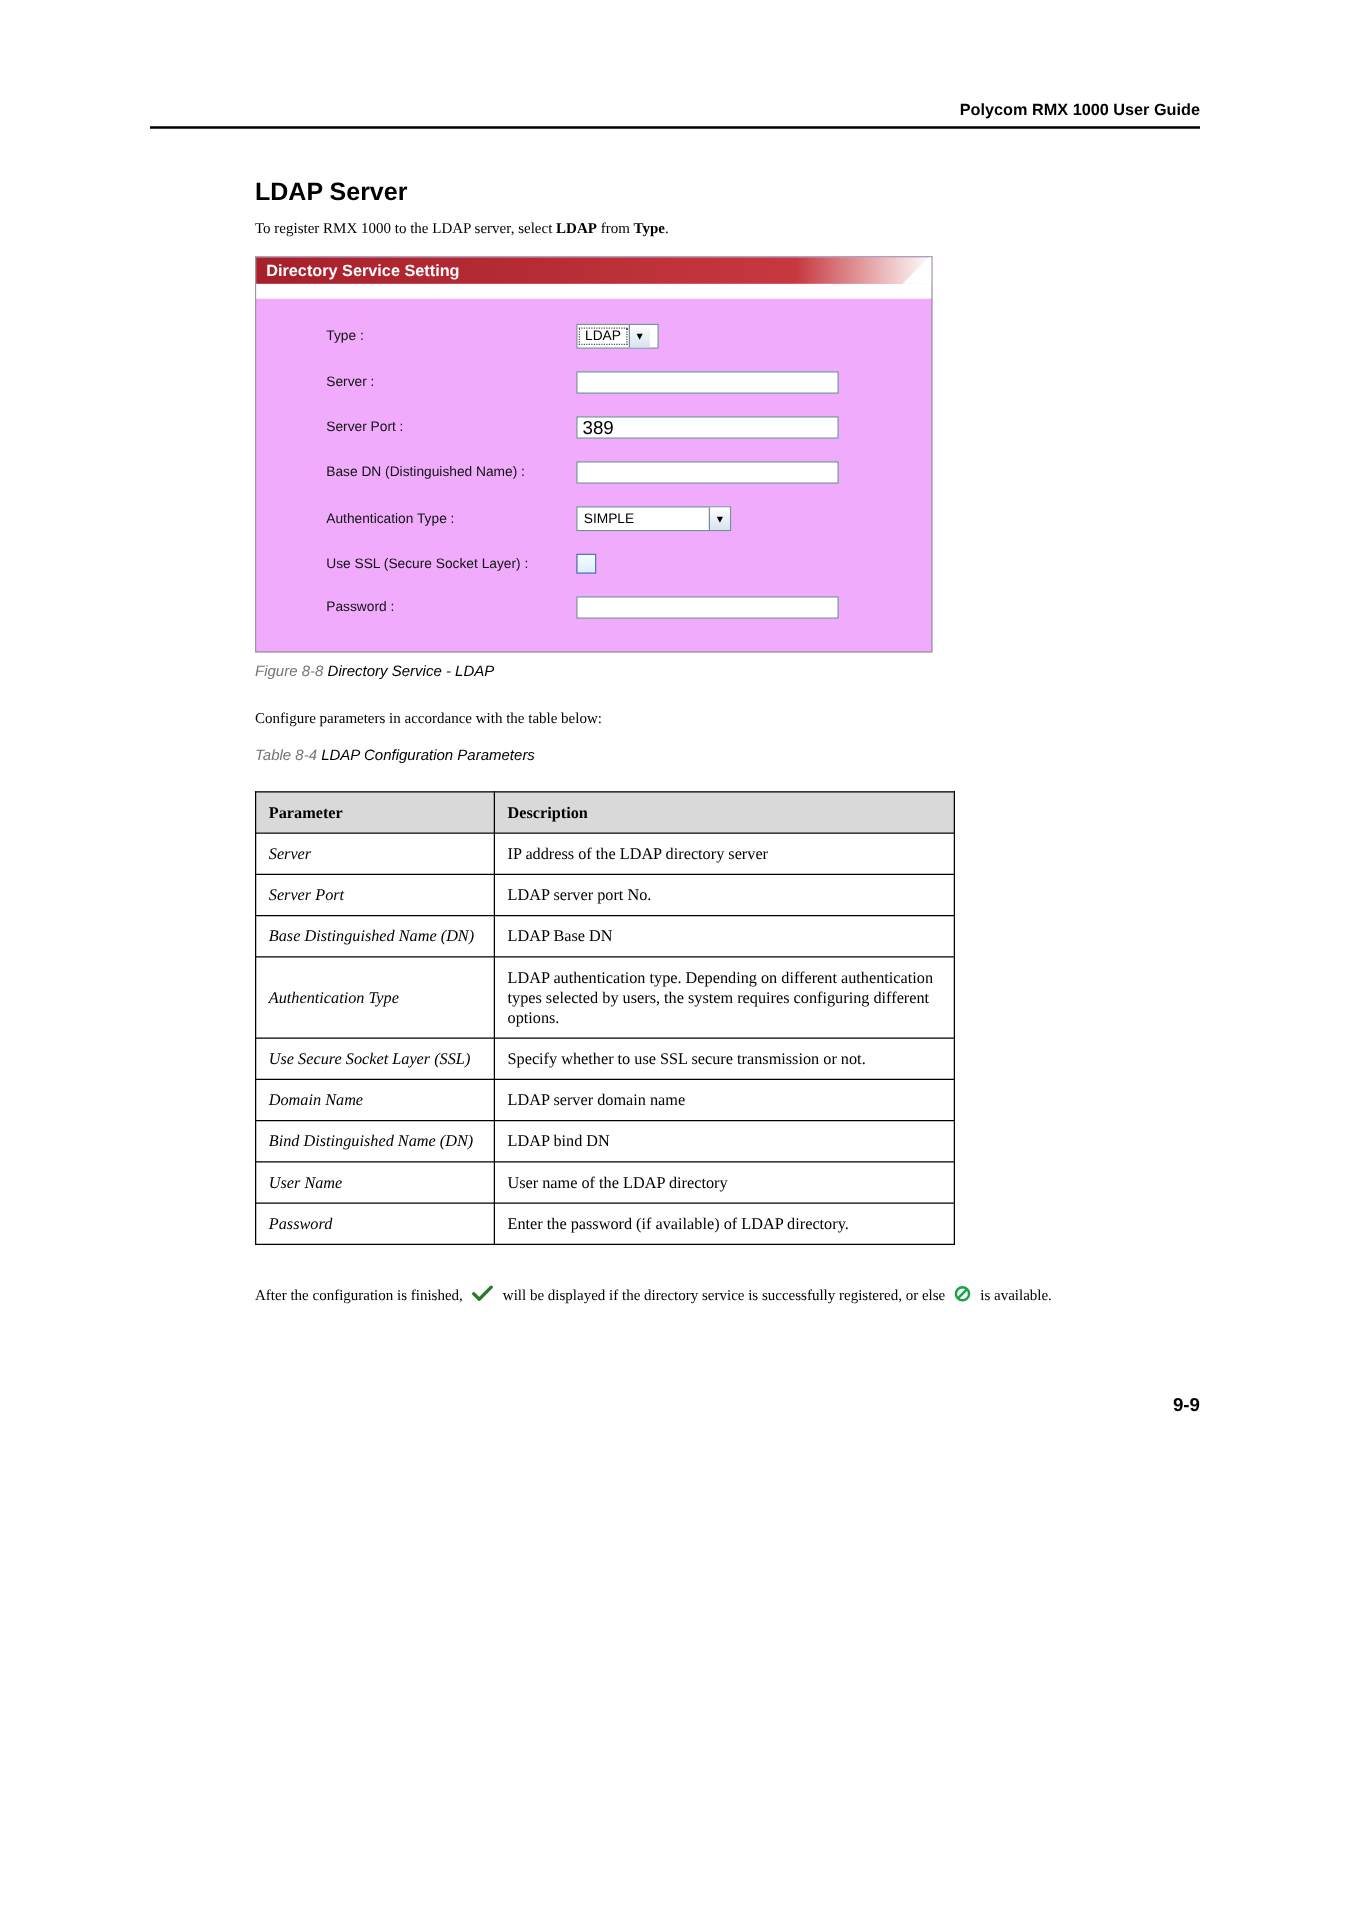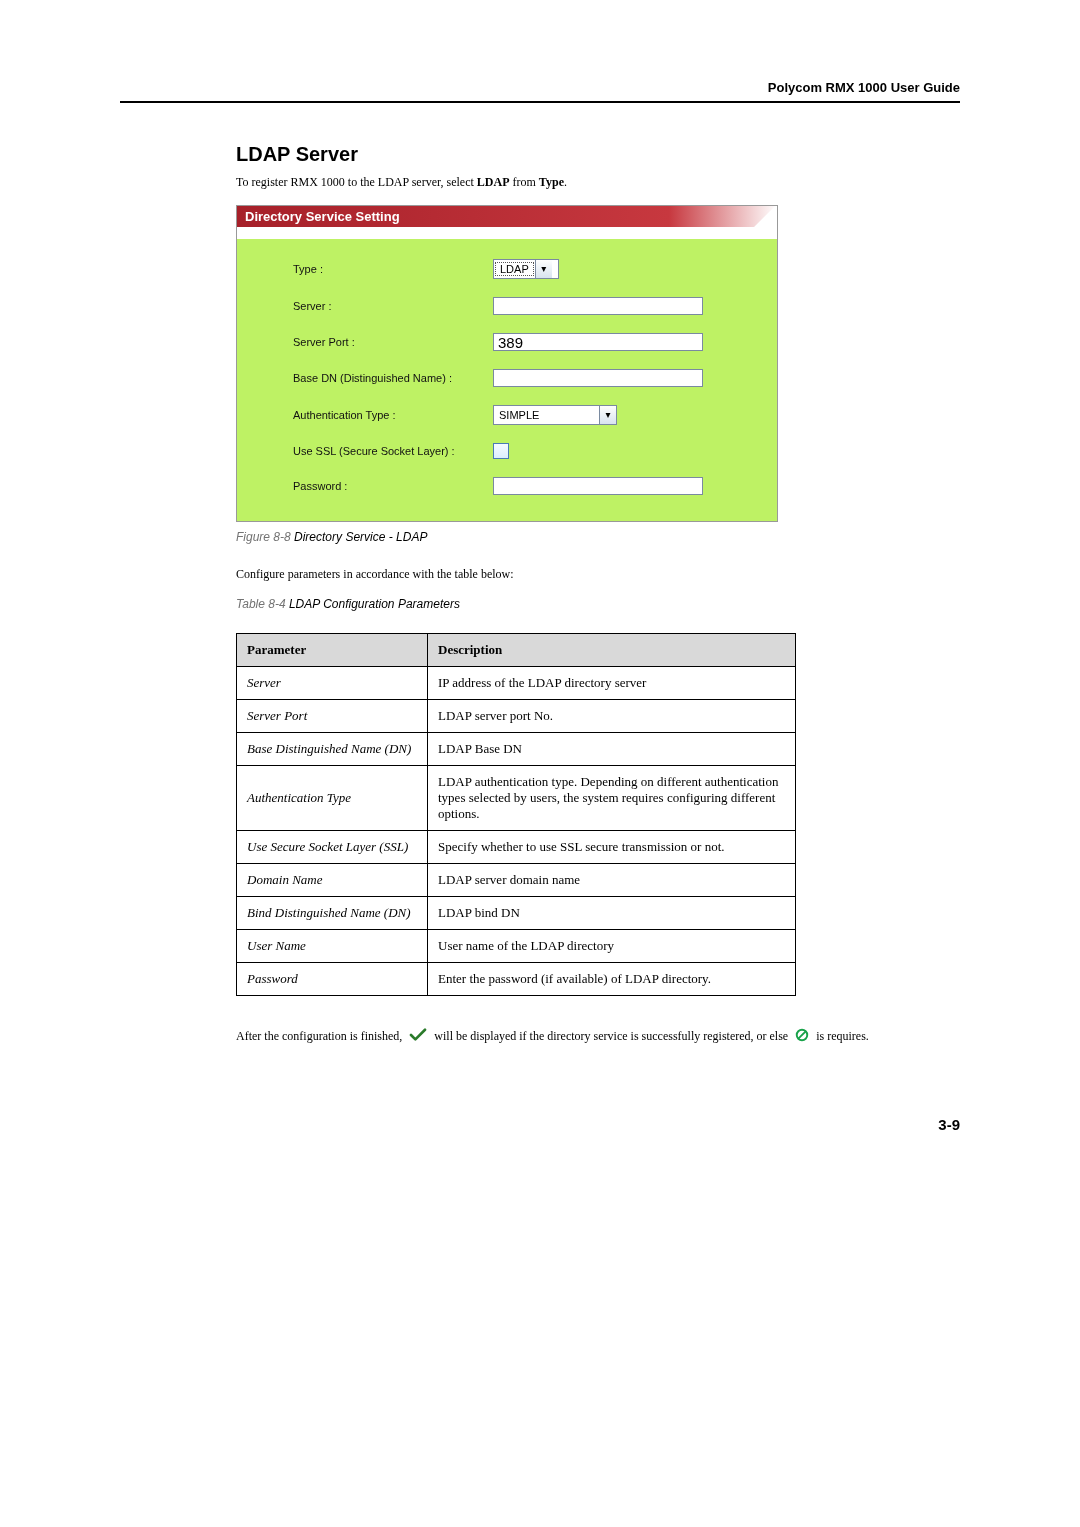--- a/index.html
+++ b/index.html
@@ -19,21 +19,21 @@
     font-size: 13px;
     font-weight: bold;
     margin-bottom: 6px;
   }
   .header-rule {
     border: none;
     border-top: 2px solid #000;
     margin: 0 0 40px 0;
   }
   .content {
-    margin-left: 116px;
+    margin-left: 84px;
   }
   h2.section-title {
     font-family: Arial, sans-serif;
     font-size: 20px;
     font-weight: bold;
     margin: 0 0 8px 0;
   }
   .body-text {
     font-family: "Palatino Linotype", Palatino, Georgia, serif;
     font-size: 12px;
@@ -42,21 +42,21 @@
   }
   .body-text b { font-weight: bold; }
 
   
   .panel {
     border: 1px solid #999;
     width: 540px;
     margin-bottom: 8px;
     font-family: Tahoma, Arial, sans-serif;
     font-size: 12px;
-    background: #bef264;
+    background: #f0abfc;
   }
   .panel-titlebar {
     background: linear-gradient(to right, #a62029, #c7383f 80%, #fff);
     color: #fff;
     font-weight: bold;
     font-size: 13px;
     padding: 3px 8px;
     position: relative;
   }
   .panel-titlebar::after {
@@ -296,19 +296,19 @@
             <polyline points="2,8 7,13 18,2" fill="none" stroke="#2a7a2a" stroke-width="3" stroke-linecap="round" stroke-linejoin="round"></polyline>
           </svg>
       </span>
       <span> will be displayed if the directory service is successfully registered, or else </span>
       <span class="inline-icon prohibit-icon">
         <svg viewBox="0 0 16 16">
             <circle cx="8" cy="8" r="6" fill="none" stroke="#19a24a" stroke-width="2.2"></circle>
             <line x1="3.8" y1="12.2" x2="12.2" y2="3.8" stroke="#19a24a" stroke-width="2.2"></line>
           </svg>
       </span>
-      <span> is requires.</span>
+      <span> is available.</span>
     </p>
 
-    <div class="footer-num">3-9</div>
+    <div class="footer-num">9-9</div>
 
   </div>
 </div>
 
 </body></html>

